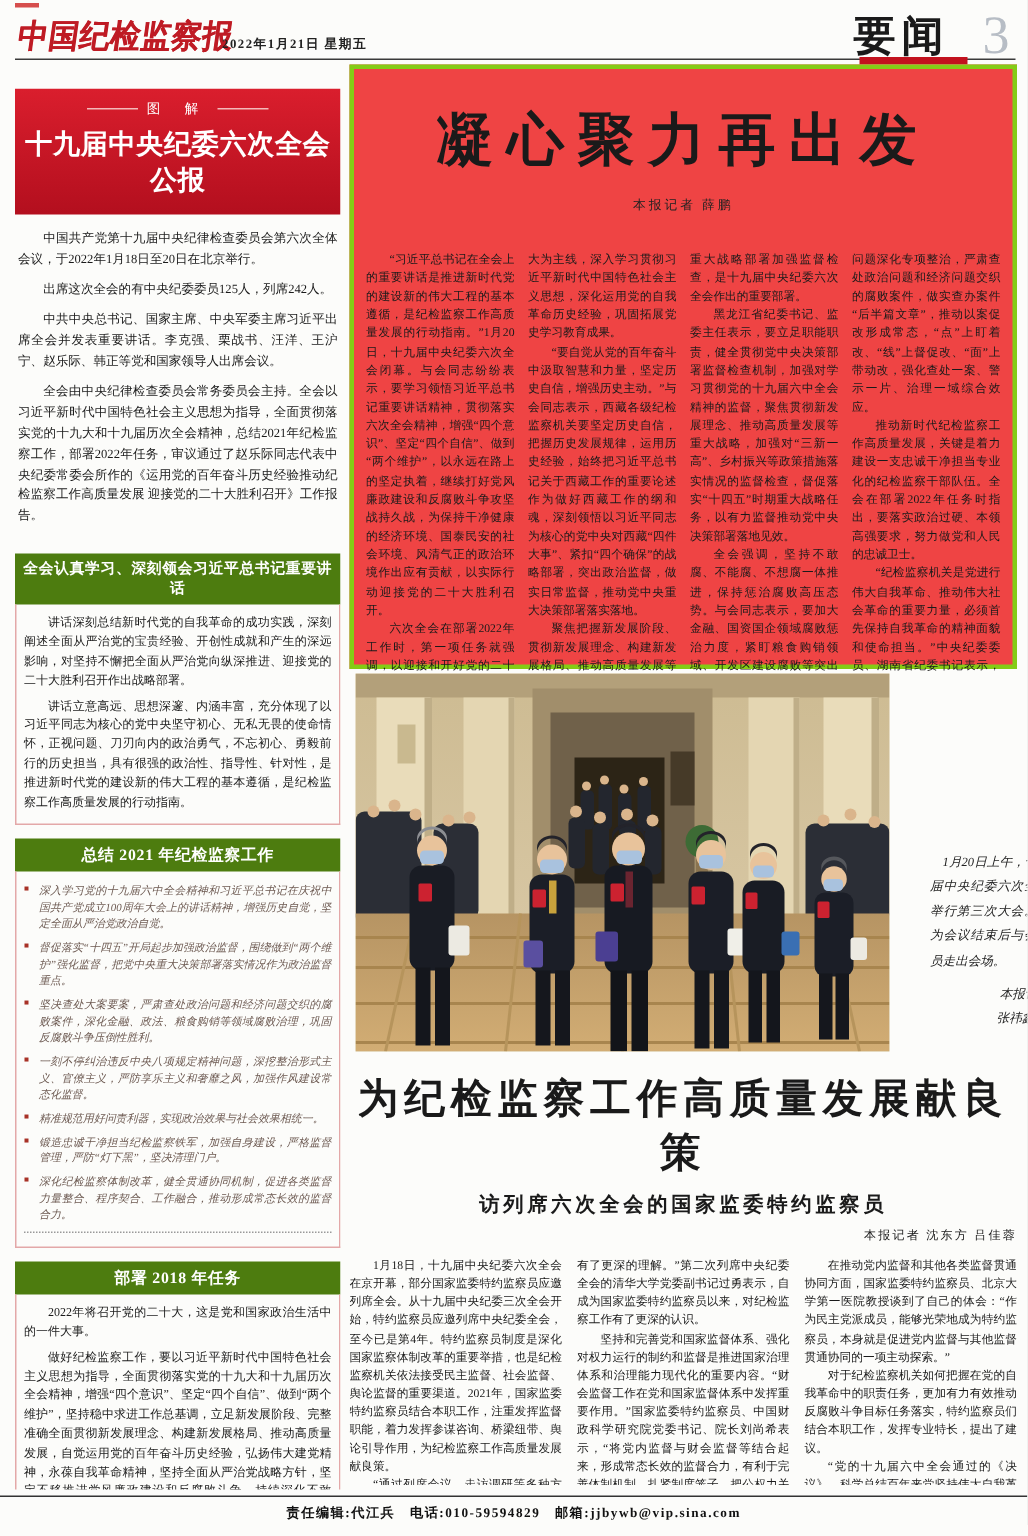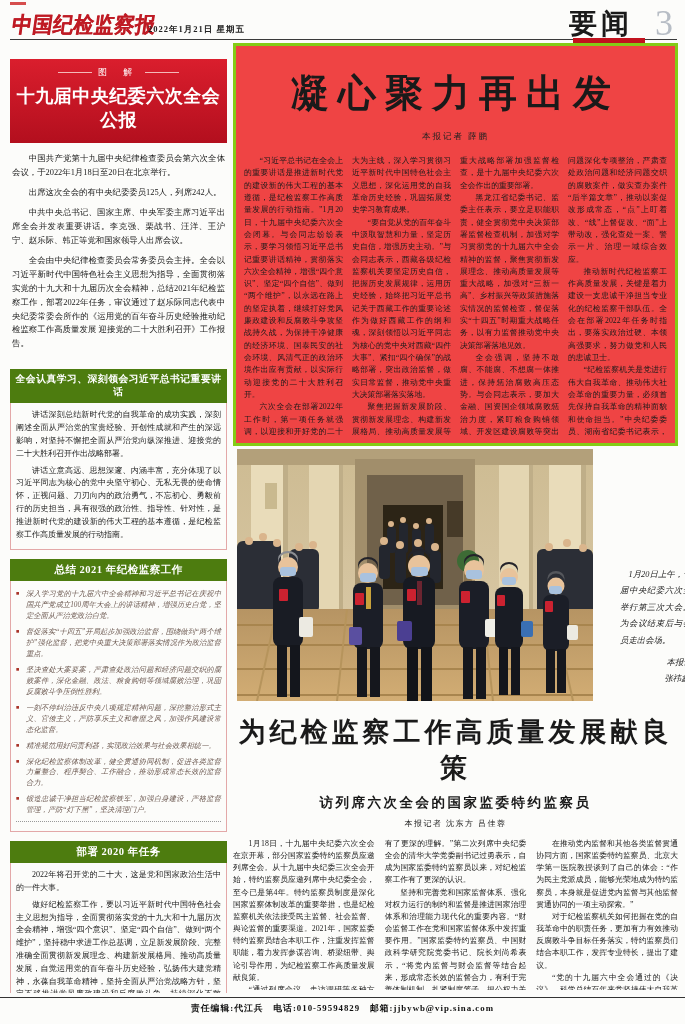--- a/index.html
+++ b/index.html
@@ -35,38 +35,38 @@
   ul.gray-bullets,ul.red-bullets{margin:2px 0 0;padding:0;}
   ul.gray-bullets li{list-style:none;position:relative;padding-left:10px;margin:0 0 5px;
       font-size:7.3px;line-height:1.5;color:#6d5a52;font-style:italic;text-align:justify;}
   ul.gray-bullets li:before{content:"■";position:absolute;left:0;top:0;font-size:5.5px;color:#a83227;font-style:normal;}
   .ig-closing{font-size:8px;line-height:1.6;text-align:justify;text-indent:2em;margin:4px 0 0;}
 
   
   .top-article{position:absolute;left:233px;top:43px;width:445px;height:403px;
                border:3px solid #84cc16;box-sizing:border-box;padding:6px 8px;background:#ef4444;}
   .ta-title{text-align:center;font-size:38px;font-weight:bold;letter-spacing:9px;margin:16px 0 12px;}
-  .ta-byline{text-align:center;font-size:8.5px;letter-spacing:2px;margin-bottom:12px;color:#222;}
+  .ta-byline{text-align:center;font-size:8.5px;letter-spacing:2px;margin-bottom:24px;color:#222;}
   .ta-body{column-count:4;column-gap:9px;font-size:7.8px;line-height:1.58;text-align:justify;
            height:288px;overflow:hidden;}
   .ta-body p{text-indent:2em;margin:0;}
 
   
   .photo-wrap{position:absolute;left:237px;top:449px;width:356px;height:252px;overflow:hidden;background:#d8c7a0;}
   .photo-wrap svg{display:block;}
   .photo-caption{position:absolute;left:620px;top:567px;width:80px;font-size:8.4px;line-height:1.95;
                  text-align:justify;font-style:italic;color:#222;}
   .photo-caption .cap{text-indent:1em;margin:0;}
   .cap-credit{margin:6px 0 0;text-align:right;}
 
   
   .bottom-article{position:absolute;left:233px;top:714px;width:445px;height:276px;overflow:hidden;}
   .ba-title{text-align:center;font-size:27px;font-weight:bold;letter-spacing:4px;margin:0;}
   .ba-subtitle{text-align:center;font-size:13.5px;letter-spacing:2.5px;margin-top:8px;font-weight:bold;}
-  .ba-byline{text-align:center;font-size:8px;letter-spacing:1.5px;margin-top:6px;}
+  .ba-byline{text-align:right;font-size:8px;letter-spacing:1.5px;margin-top:6px;}
   .ba-body{margin-top:9px;column-count:3;column-gap:10px;font-size:7.8px;line-height:1.56;
            text-align:justify;height:182px;overflow:hidden;}
   .ba-body p{text-indent:2em;margin:0;}
 
   
   .footer-rule{position:absolute;left:0;top:997px;width:685px;border-top:1.2px solid #333;}
   .footer-text{position:absolute;top:1003px;left:0;width:100%;text-align:center;font-size:8.8px;
                letter-spacing:1px;font-weight:bold;color:#111;}
 </style>
 </head>
@@ -107,29 +107,29 @@
 
     <div class="ig-section">
       <div class="ig-bar">总结 2021 年纪检监察工作</div>
       <div class="ig-box">
         <ul class="gray-bullets">
             <li>深入学习党的十九届六中全会精神和习近平总书记在庆祝中国共产党成立100周年大会上的讲话精神，增强历史自觉，坚定全面从严治党政治自觉。</li>
             <li>督促落实“十四五”开局起步加强政治监督，围绕做到“两个维护”强化监督，把党中央重大决策部署落实情况作为政治监督重点。</li>
             <li>坚决查处大案要案，严肃查处政治问题和经济问题交织的腐败案件，深化金融、政法、粮食购销等领域腐败治理，巩固反腐败斗争压倒性胜利。</li>
             <li>一刻不停纠治违反中央八项规定精神问题，深挖整治形式主义、官僚主义，严防享乐主义和奢靡之风，加强作风建设常态化监督。</li>
             <li>精准规范用好问责利器，实现政治效果与社会效果相统一。</li>
+            <li>锻造忠诚干净担当纪检监察铁军，加强自身建设，严格监督管理，严防“灯下黑”，坚决清理门户。</li>
             <li>深化纪检监察体制改革，健全贯通协同机制，促进各类监督力量整合、程序契合、工作融合，推动形成常态长效的监督合力。</li>
-            <li>锻造忠诚干净担当纪检监察铁军，加强自身建设，严格监督管理，严防“灯下黑”，坚决清理门户。</li>
           </ul>
         <div class="dotted"></div>
       </div>
     </div>
 
     <div class="ig-section">
-      <div class="ig-bar">部署 2020 年任务</div>
+      <div class="ig-bar">部署 2018 年任务</div>
       <div class="ig-box">
         <div class="paras">
             <p>2022年将召开党的二十大，这是党和国家政治生活中的一件大事。</p>
             <p>做好纪检监察工作，要以习近平新时代中国特色社会主义思想为指导，全面贯彻落实党的十九大和十九届历次全会精神，增强“四个意识”、坚定“四个自信”、做到“两个维护”，坚持稳中求进工作总基调，立足新发展阶段、完整准确全面贯彻新发展理念、构建新发展格局、推动高质量发展，自觉运用党的百年奋斗历史经验，弘扬伟大建党精神，永葆自我革命精神，坚持全面从严治党战略方针，坚定不移推进党风廉政建设和反腐败斗争，持续深化不敢腐、不能腐、不想腐一体推进，惩治震慑、制度约束、提高觉悟一体发力，努力取得更多制度性成果和更大治理成效，加强纪检监察机关规范化、法治化、正规化建设，更好发挥监督保障执行、促进完善发展作用，迎接党的二十大胜利召开。</p>
           </div>
 
       </div>
     </div>
 
   </aside>

